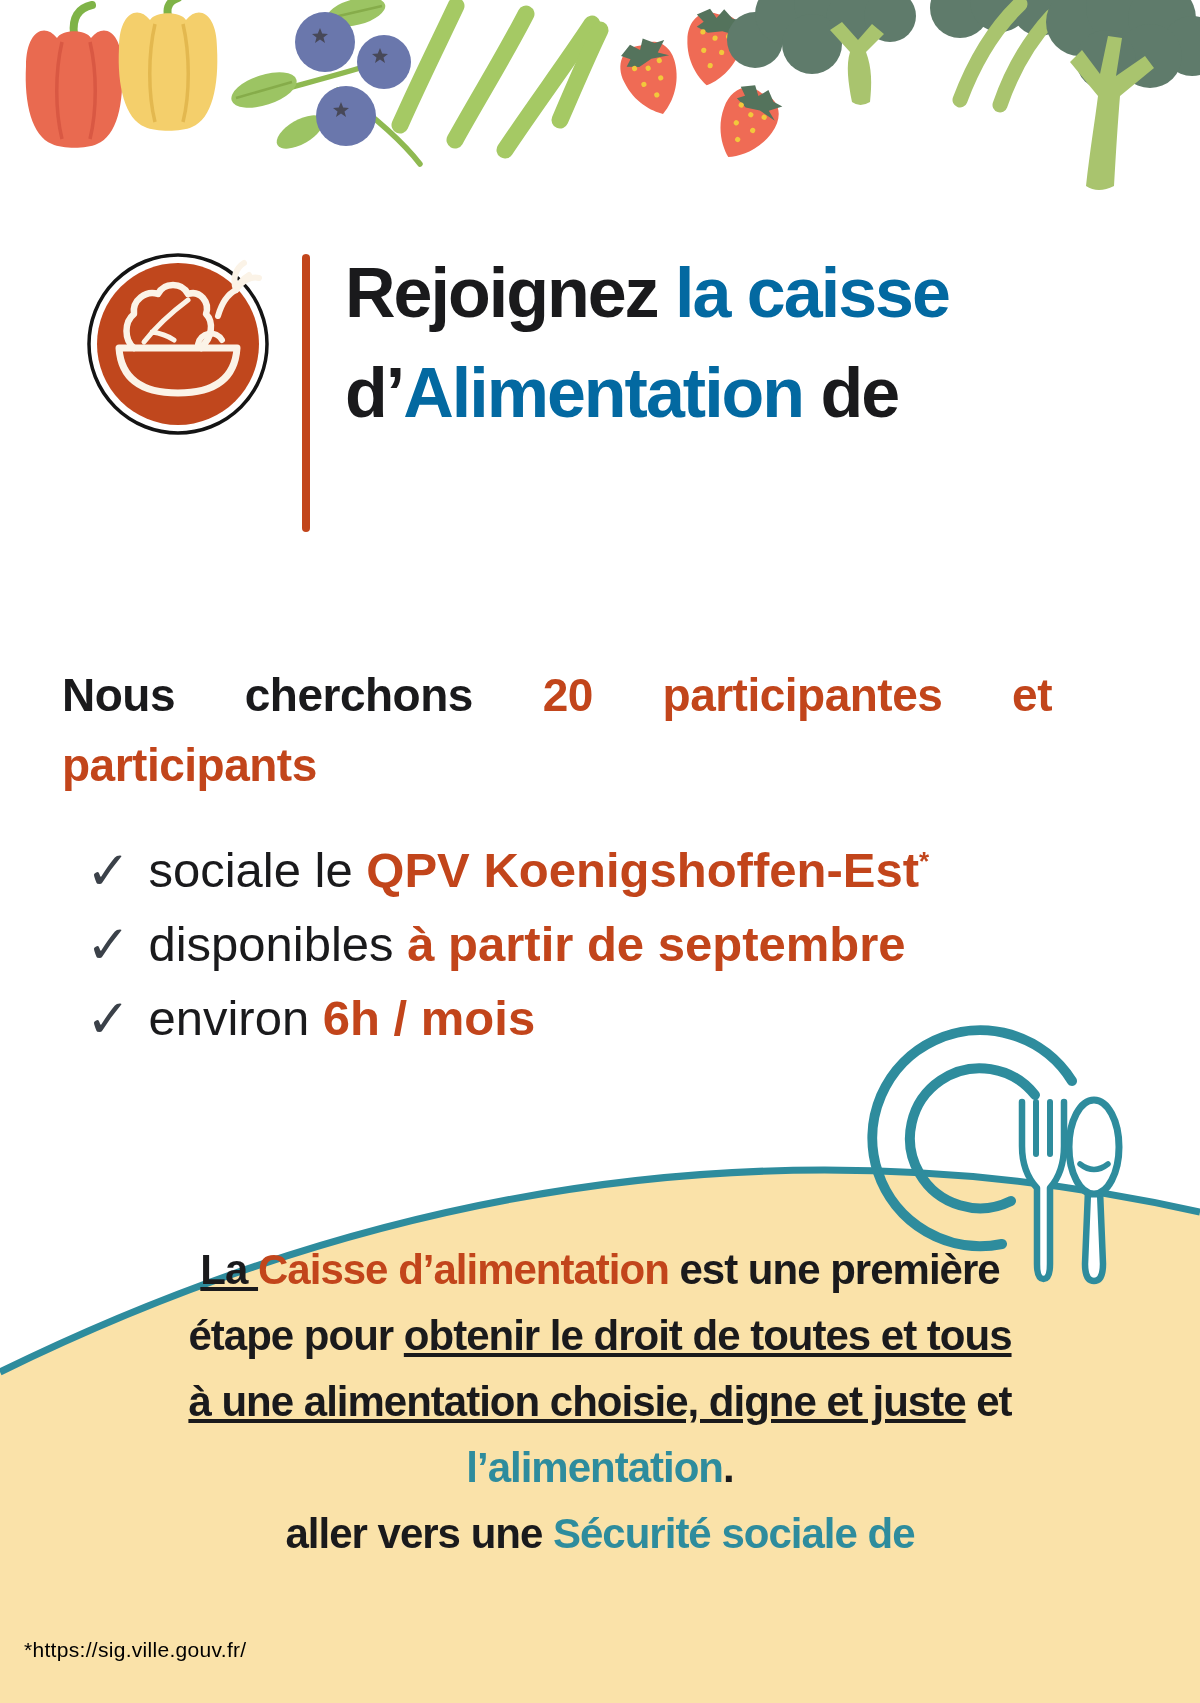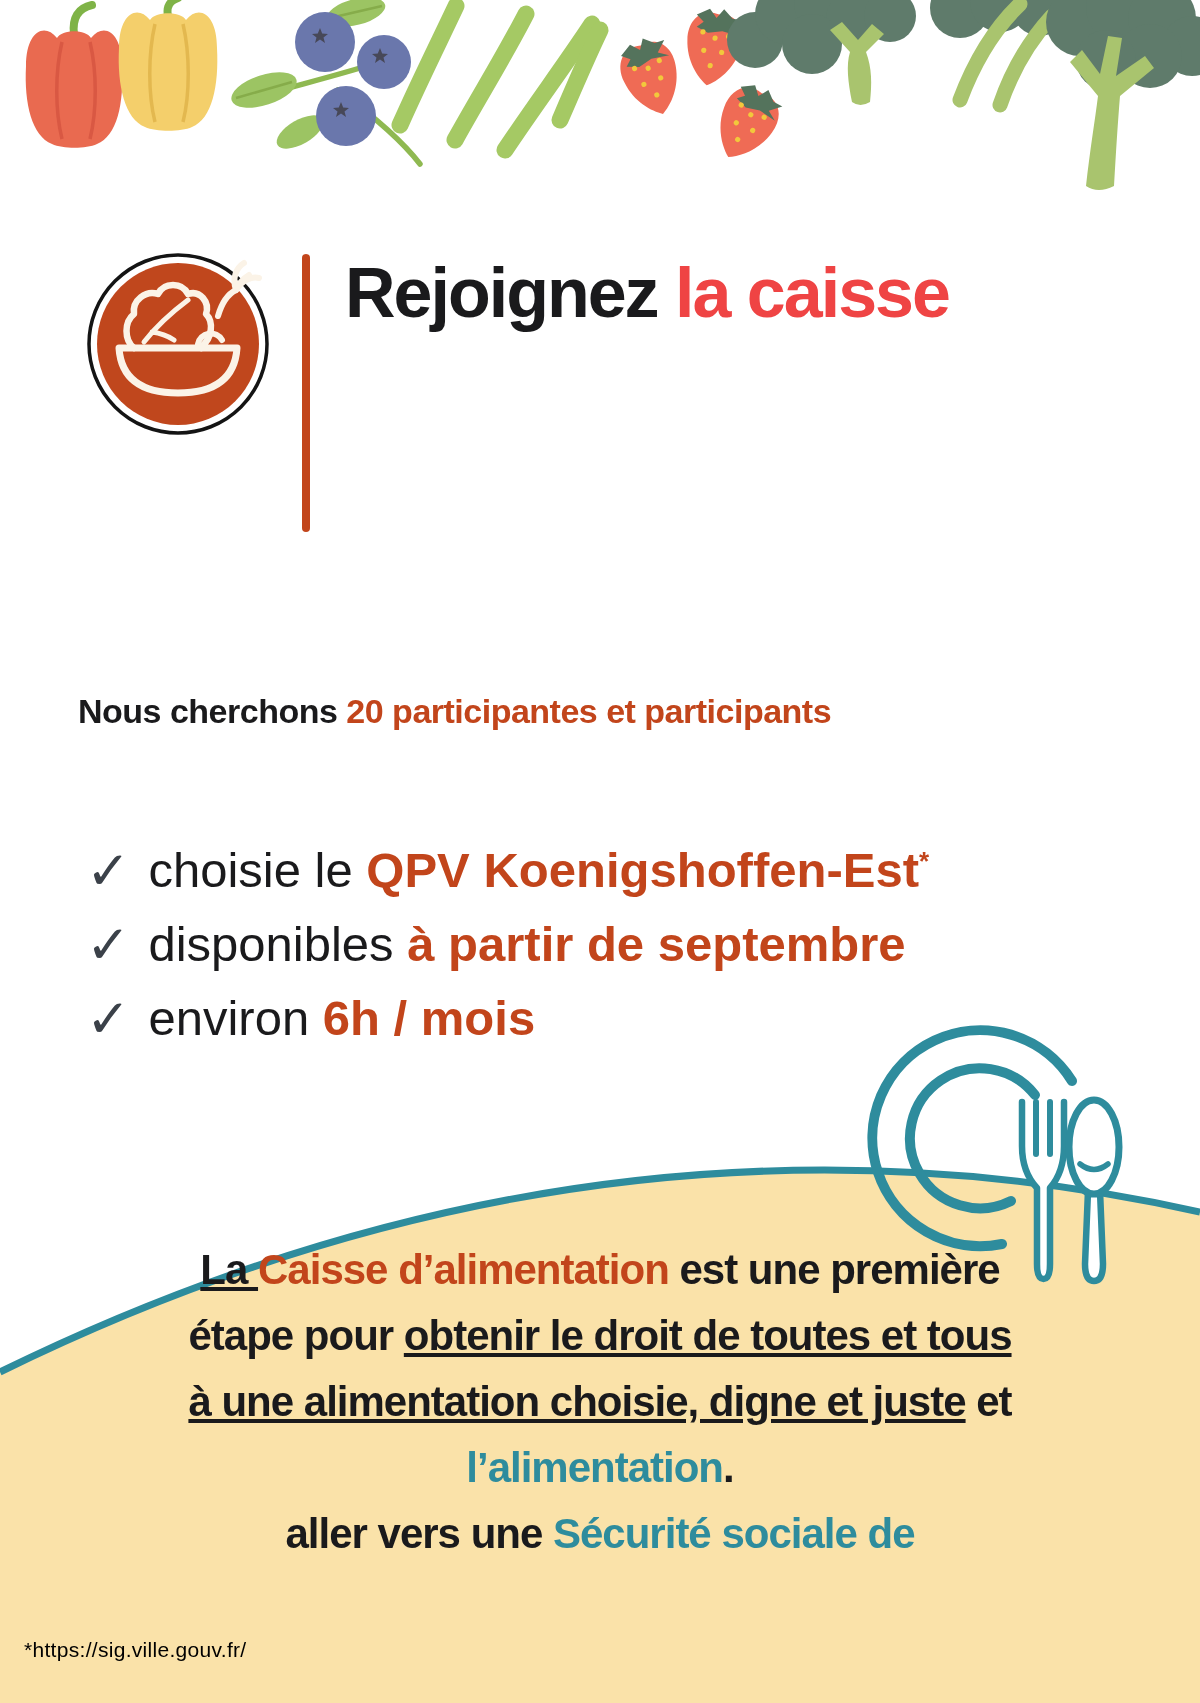--- a/index.html
+++ b/index.html
@@ -12,26 +12,26 @@
   .bottom-art{position:absolute;left:0;top:0;width:1200px;height:1703px;pointer-events:none;}
 
   .logo{position:absolute;left:86px;top:252px;width:184px;height:184px;}
   .divider{position:absolute;left:302px;top:254px;width:8px;height:278px;background:#C2451B;border-radius:4px;}
 
   .title{
     position:absolute;left:345px;top:243px;margin:0;width:760px;
     font-size:70px;font-weight:800;line-height:100px;letter-spacing:-2px;color:#1a1a1c;
   }
   .title .tl{display:block;white-space:nowrap;}
-  .o{color:#ef4444;}
+  .o{color:#0369a1;}
   .k{color:#1a1a1c;}
 
   .intro{
-    position:absolute;left:62px;top:660px;width:990px;margin:16px;
-    font-size:34px;font-weight:800;line-height:70px;letter-spacing:-0.5px;
+    position:absolute;left:62px;top:660px;width:990px;margin:0;
+    font-size:46px;font-weight:800;line-height:70px;letter-spacing:-0.5px;
     text-align:justify;text-justify:inter-word;
   }
   .intro .ib{color:#1a1a1c;}
   .intro .io{color:#C2451B;}
 
   .checklist{position:absolute;left:86px;top:838px;}
   .check-item{display:flex;align-items:baseline;height:74px;font-size:49px;font-weight:400;color:#1a1a1c;white-space:nowrap;}
   .check{color:#3B4149;font-size:53px;font-weight:700;margin-right:18px;transform:translateY(2px);}
   .hl{color:#C2451B;font-weight:800;}
   .sup{font-size:26px;font-weight:800;color:#C2451B;vertical-align:super;line-height:0;}
@@ -178,28 +178,29 @@
       <path d="M132 64 C136 50 142 42 150 38" stroke-width="6"></path>
       <path d="M150 38 C146 26 150 16 158 11 M150 38 C156 28 166 24 173 26 M150 38 C153 31 158 26 163 23" stroke-width="6"></path>
       <path d="M33 96 Q36 141 92 141 Q148 141 151 96 Z" stroke-width="7"></path>
     </g>
   </svg>
 
   <div class="divider"></div>
 
   <h1 class="title">
     <span class="tl"><span class="k">Rejoignez </span><span class="o">la caisse</span></span>
+    <span class="tl"><span class="k">d’</span><span class="o">Alimentation</span><span class="k"> de</span></span>
   </h1>
 
   <p class="intro"><span class="ib">Nous cherchons </span><span class="io">20 participantes et participants</span></p>
 
   <div class="checklist">
     <div class="check-item">
       <span class="check">✓</span>
-      <span><span>choisie le </span><span class="hl">QPV Koenigshoffen-Est</span><sup class="sup">*</sup></span>
+      <span><span>sociale le </span><span class="hl">QPV Koenigshoffen-Est</span><sup class="sup">*</sup></span>
     </div>
     <div class="check-item">
       <span class="check">✓</span>
       <span><span>disponibles </span><span class="hl">à partir de septembre</span><sup class="sup"></sup></span>
     </div>
     <div class="check-item">
       <span class="check">✓</span>
       <span><span>environ </span><span class="hl">6h / mois</span><sup class="sup"></sup></span>
     </div>
   </div>

